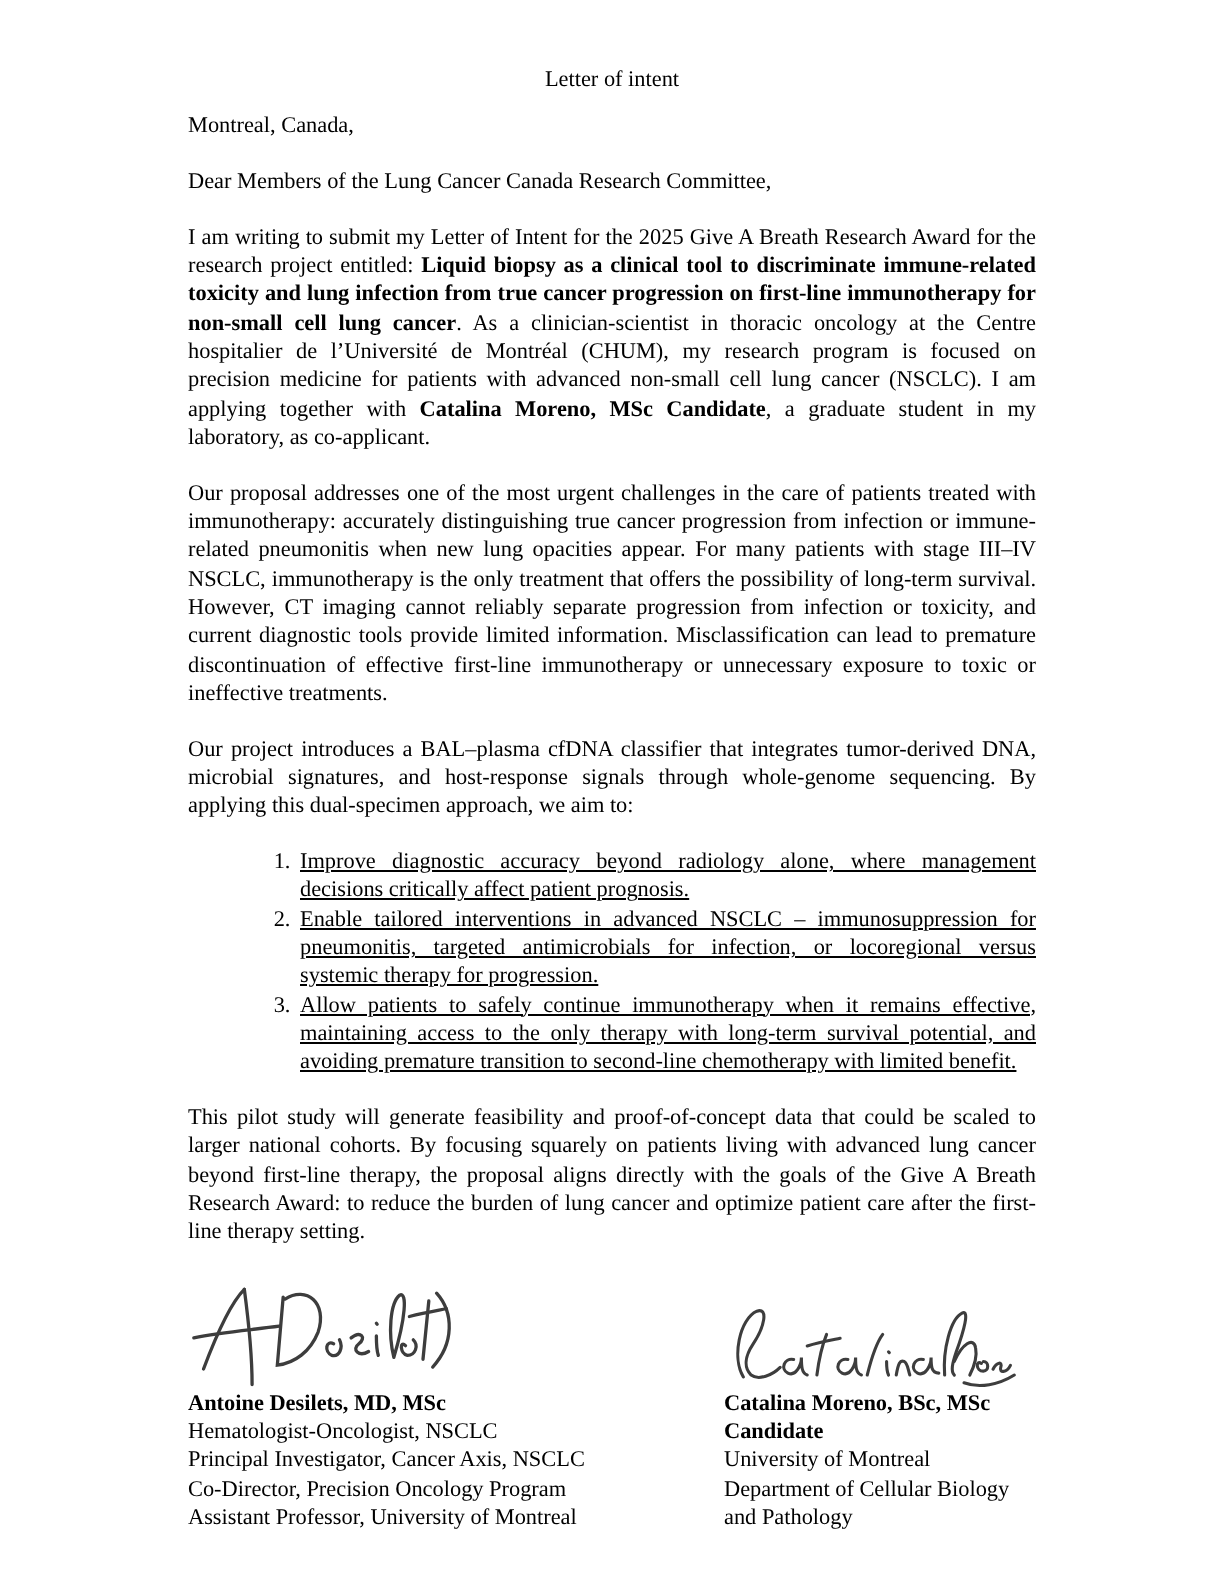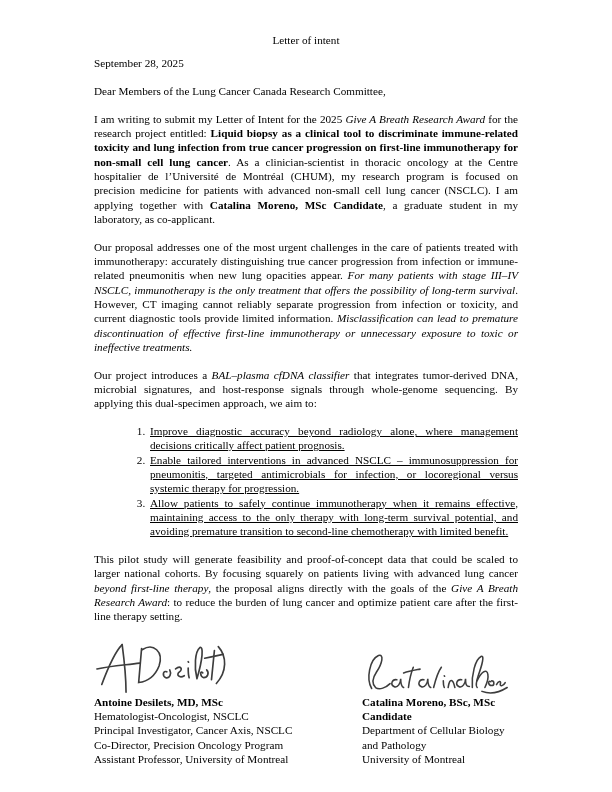--- a/index.html
+++ b/index.html
@@ -32,21 +32,21 @@
     margin: 0 0 13.5px 0;
     padding-left: 54px;
     text-decoration: underline;
   }
   ol.aims li {
     text-align: justify;
     padding-left: 2px;
     margin: 0;
   }
   .bold { font-weight: bold; }
-  .italic { font-style: italic; }
+  .italic { }
   .sig-row {
     display: flex;
     margin-top: 2px;
   }
   .sig-col-left { width: 268px; flex: 0 0 268px; }
   .sig-col-right { flex: 1; }
   .sig-space {
     height: 58px;
     display: flex;
     align-items: flex-end;
@@ -55,22 +55,22 @@
   .sig-name { font-weight: bold; }
   .sig-line { font-weight: normal; }
 </style>
 </head>
 <body>
 
 <div class="page">
 
   <h1 class="doc-title">Letter of intent</h1>
 
+  <div class="line-block">Montreal, Canada,</div>
 
-  <div class="line-block">September 28, 2025</div>
 
   <div class="line-block">Dear Members of the Lung Cancer Canada Research Committee,</div>
 
   <p class="body-par"><span>I am writing to submit my Letter of Intent for the 2025 </span><span class="italic">Give A Breath Research Award</span><span> for the research project entitled: </span><span class="bold">Liquid biopsy as a clinical tool to discriminate immune-related toxicity and lung infection from true cancer progression on first-line immunotherapy for non-small cell lung cancer</span><span>. As a clinician-scientist in thoracic oncology at the Centre hospitalier de l’Université de Montréal (CHUM), my research program is focused on precision medicine for patients with advanced non-small cell lung cancer (NSCLC). I am applying together with </span><span class="bold">Catalina Moreno, MSc Candidate</span><span>, a graduate student in my laboratory, as co-applicant.</span></p>
 
   <p class="body-par"><span>Our proposal addresses one of the most urgent challenges in the care of patients treated with immunotherapy: accurately distinguishing true cancer progression from infection or immune-related pneumonitis when new lung opacities appear. </span><span class="italic">For many patients with stage III–IV NSCLC, immunotherapy is the only treatment that offers the possibility of long-term survival</span><span>. However, CT imaging cannot reliably separate progression from infection or toxicity, and current diagnostic tools provide limited information. </span><span class="italic">Misclassification can lead to premature discontinuation of effective first-line immunotherapy or unnecessary exposure to toxic or ineffective treatments.</span></p>
 
   <p class="body-par"><span>Our project introduces a </span><span class="italic">BAL–plasma cfDNA classifier</span><span> that integrates tumor-derived DNA, microbial signatures, and host-response signals through whole-genome sequencing. By applying this dual-specimen approach, we aim to:</span></p>
 
   <ol class="aims">
@@ -123,19 +123,19 @@
           <path d="M89,37 C90,31 91,29 93,30 C95,31 95,34 96,37"></path>
           <path d="M103,29 C98,28 96,34 100,36 C104,38 107,32 107,28 C107,32 107,36 111,36"></path>
           <path d="M114,37 C113,24 117,8 123,5 C127,3 124,14 120,25 C118,31 117,35 119,37"></path>
           <path d="M119,30 C123,21 129,17 130,23 C131,28 129,33 127,37"></path>
           <path d="M133,31 C130,29 130,35 134,35 C137,35 137,30 134,30"></path>
           <path d="M139,34 C141,30 144,30 143,33 C142,36 146,36 148,32"></path>
           <path d="M124,41 C132,44 142,42 150,37"></path>
         </svg>
       </div>
       <div class="sig-name">Catalina Moreno, BSc, MSc Candidate</div>
+      <div class="sig-line">University of Montreal</div>
       <div class="sig-line">Department of Cellular Biology and Pathology</div>
-      <div class="sig-line">University of Montreal</div>
     </div>
 
   </div>
 
 </div>
 
 </body></html>

